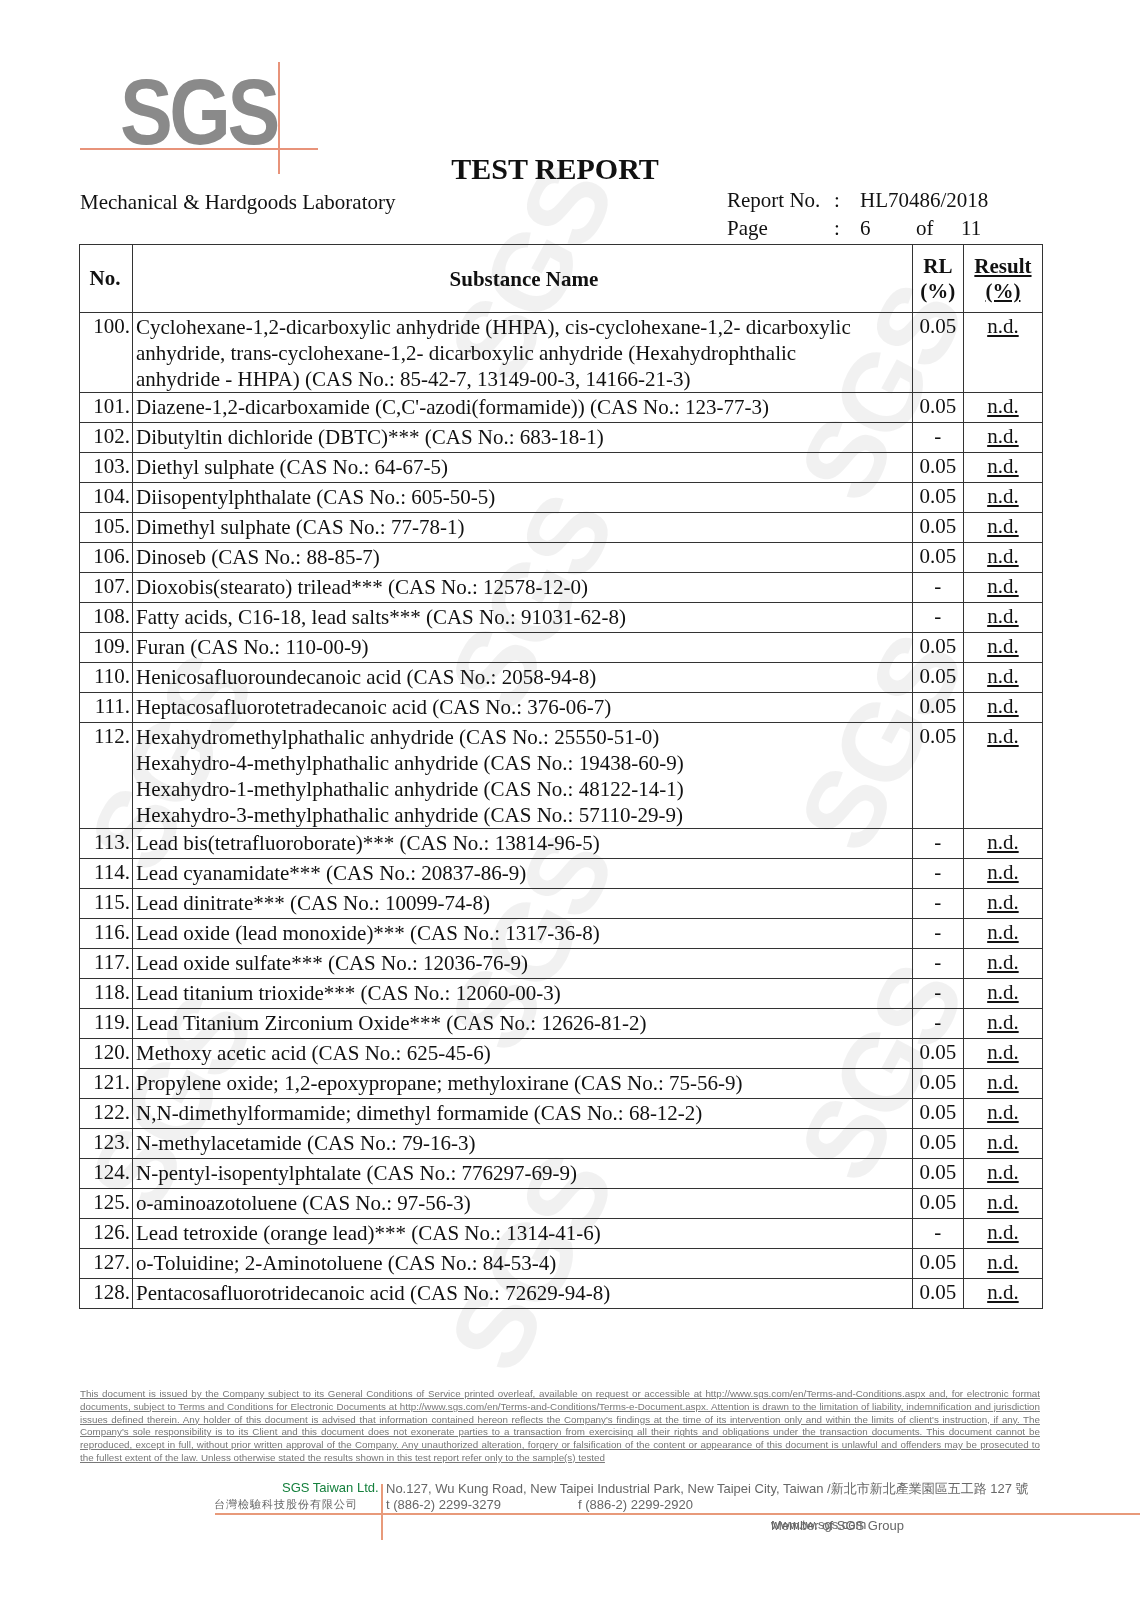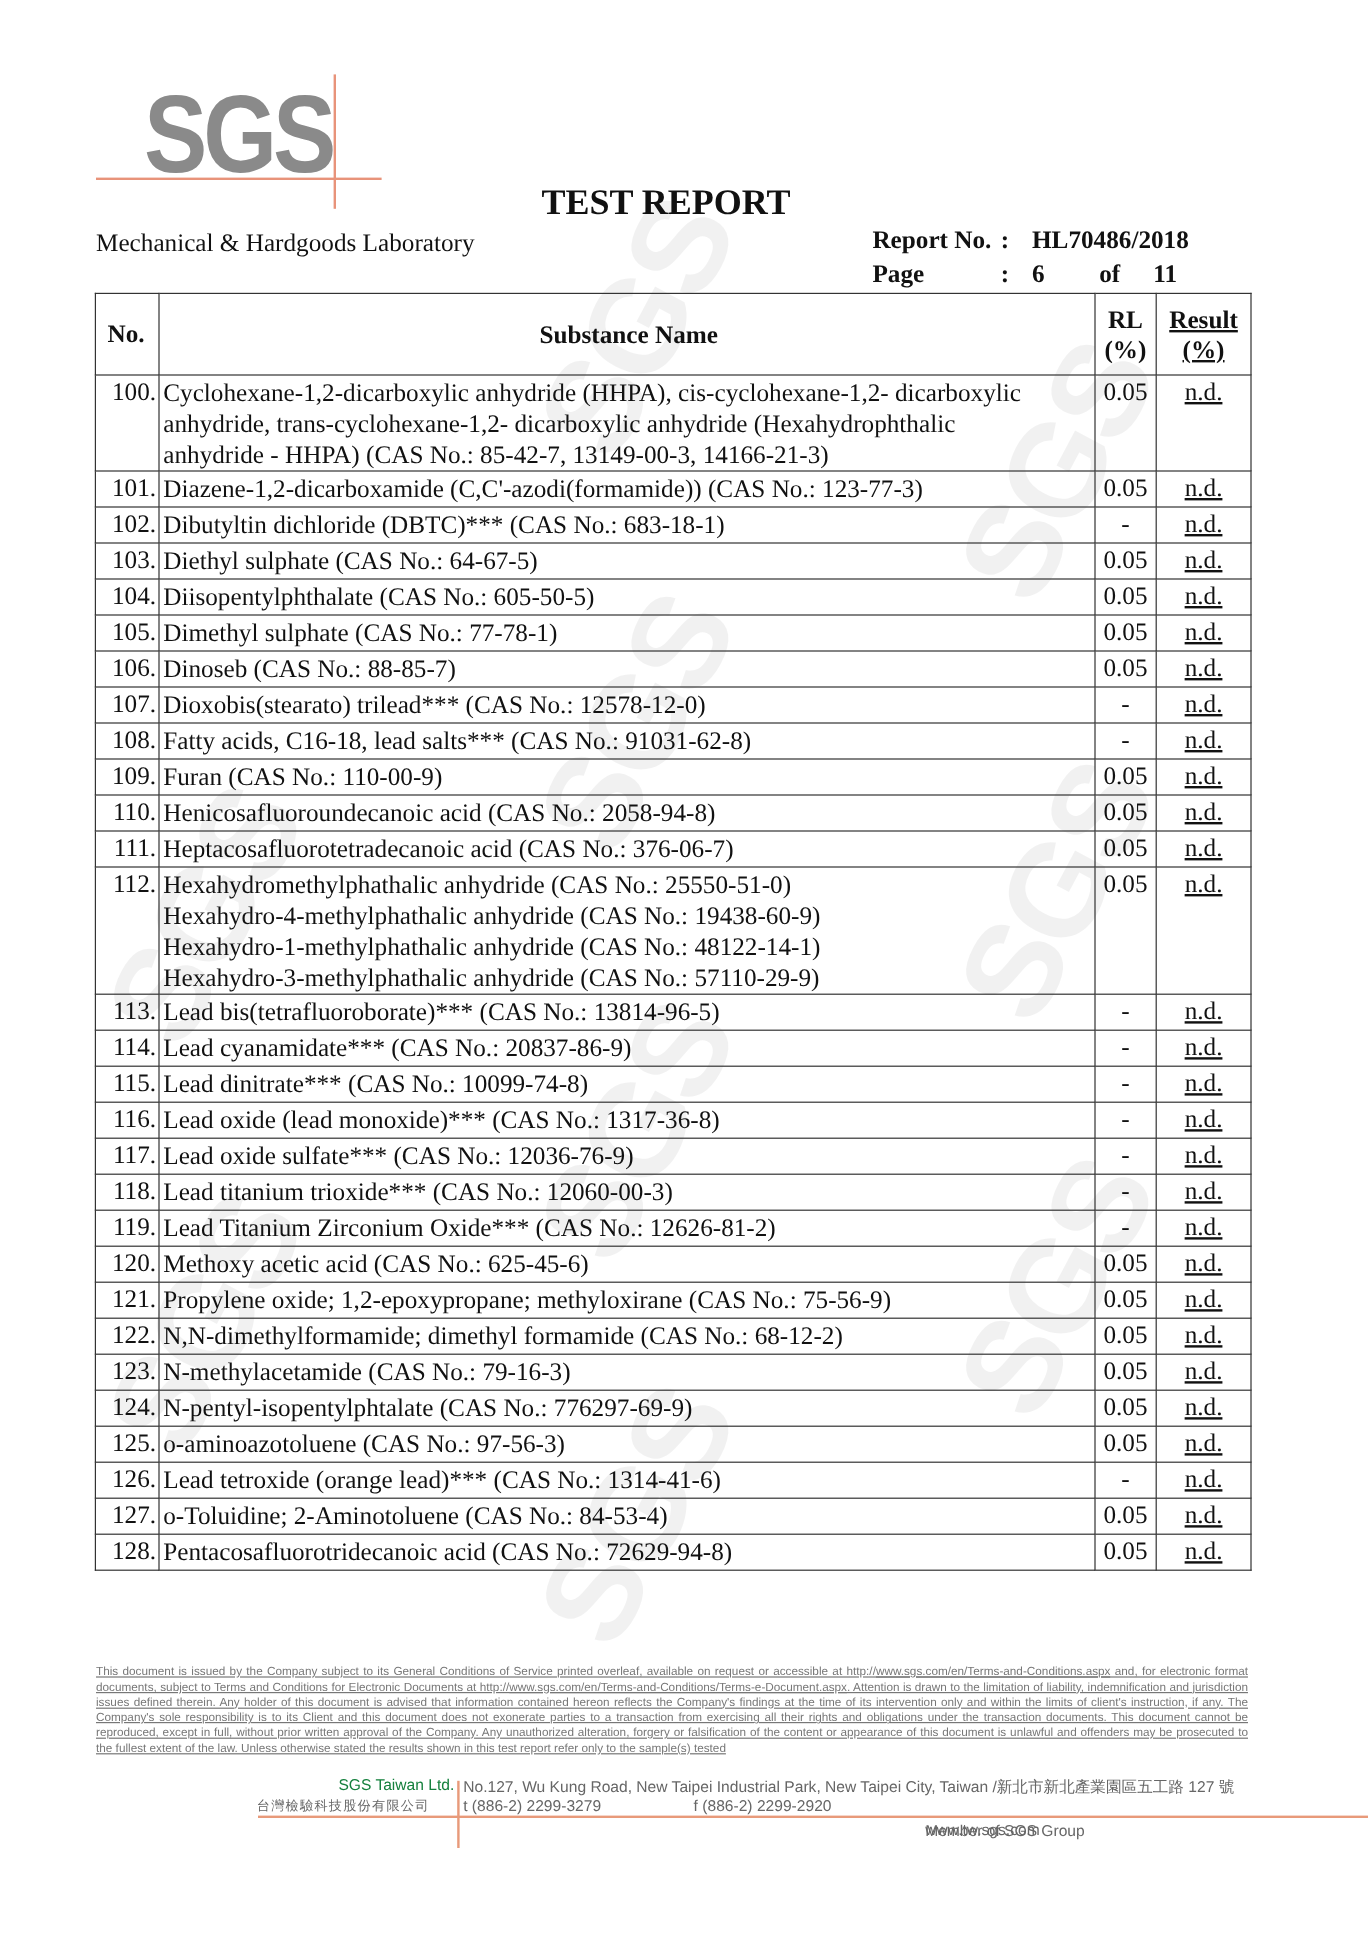--- a/index.html
+++ b/index.html
@@ -14,21 +14,21 @@
   .logo .hline { position: absolute; left: 0; top: 86px; width: 238px; height: 2px; background: #e8937a; }
   .logo .vline { position: absolute; left: 198px; top: 0; width: 2px; height: 112px; background: #e8937a; }
 
   
   .wm { position: absolute; font-family: "Liberation Sans", "DejaVu Sans", sans-serif; font-weight: bold;
         font-size: 110px; color: rgba(0,0,0,0.055); transform: rotate(-62deg); pointer-events: none; letter-spacing: -4px; }
 
   .title { position: absolute; left: 0; width: 1140px; top: 152px; text-align: center; font-weight: bold; font-size: 30px; }
   .title span { position: relative; left: -15px; }
   .lab { position: absolute; left: 80px; top: 190px; font-size: 21px; }
-  .meta { position: absolute; left: 727px; top: 186px; font-size: 21px; line-height: 28px; font-weight: bold; }
+  .meta { position: absolute; left: 727px; top: 186px; font-size: 21px; line-height: 28px; }
   .meta .row { display: flex; }
   .meta .k { width: 107px; }
   .meta .c { width: 26px; }
   .meta .v1 { width: 56px; }
   .meta .of { width: 45px; }
 
   table.sub { position: absolute; left: 79px; top: 244px; width: 964px; border-collapse: collapse; font-size: 21px; }
   table.sub th, table.sub td { border: 1.6px solid #333; padding: 0; vertical-align: top; line-height: 26px; }
   table.sub th { font-weight: bold; vertical-align: middle; text-align: center; height: 66px; line-height: 25px; }
   table.sub td { height: 28px; }

